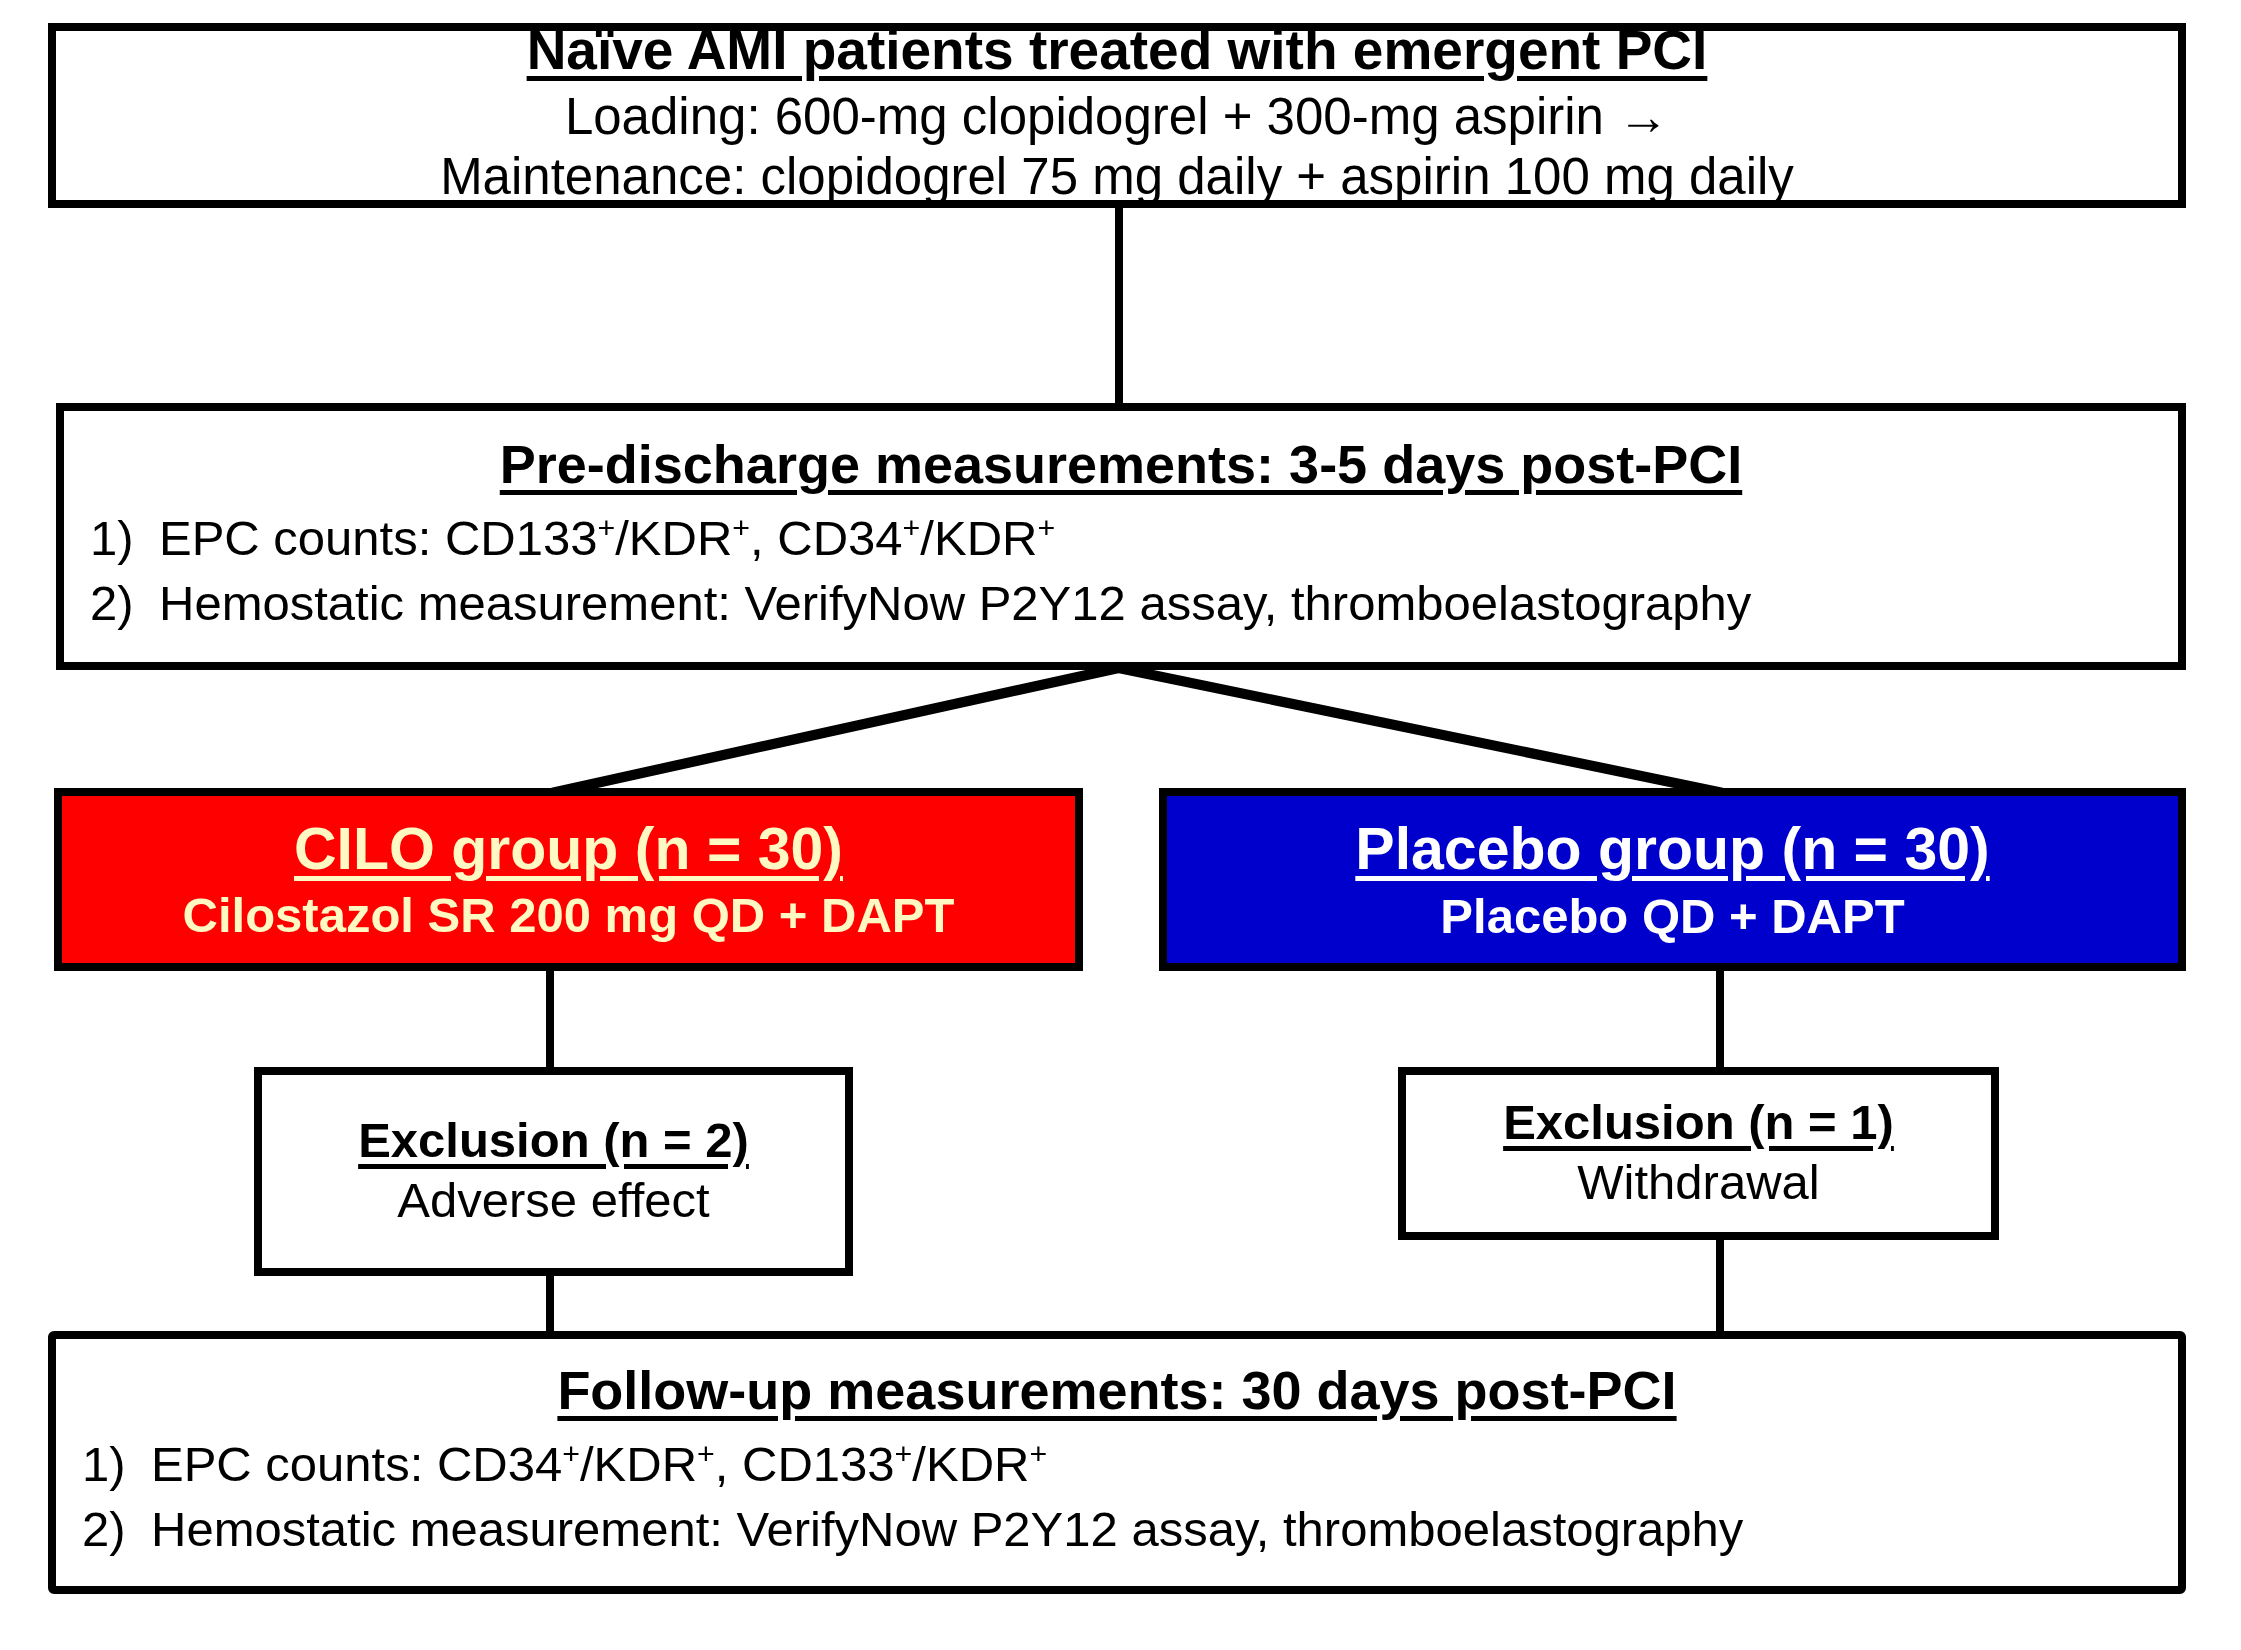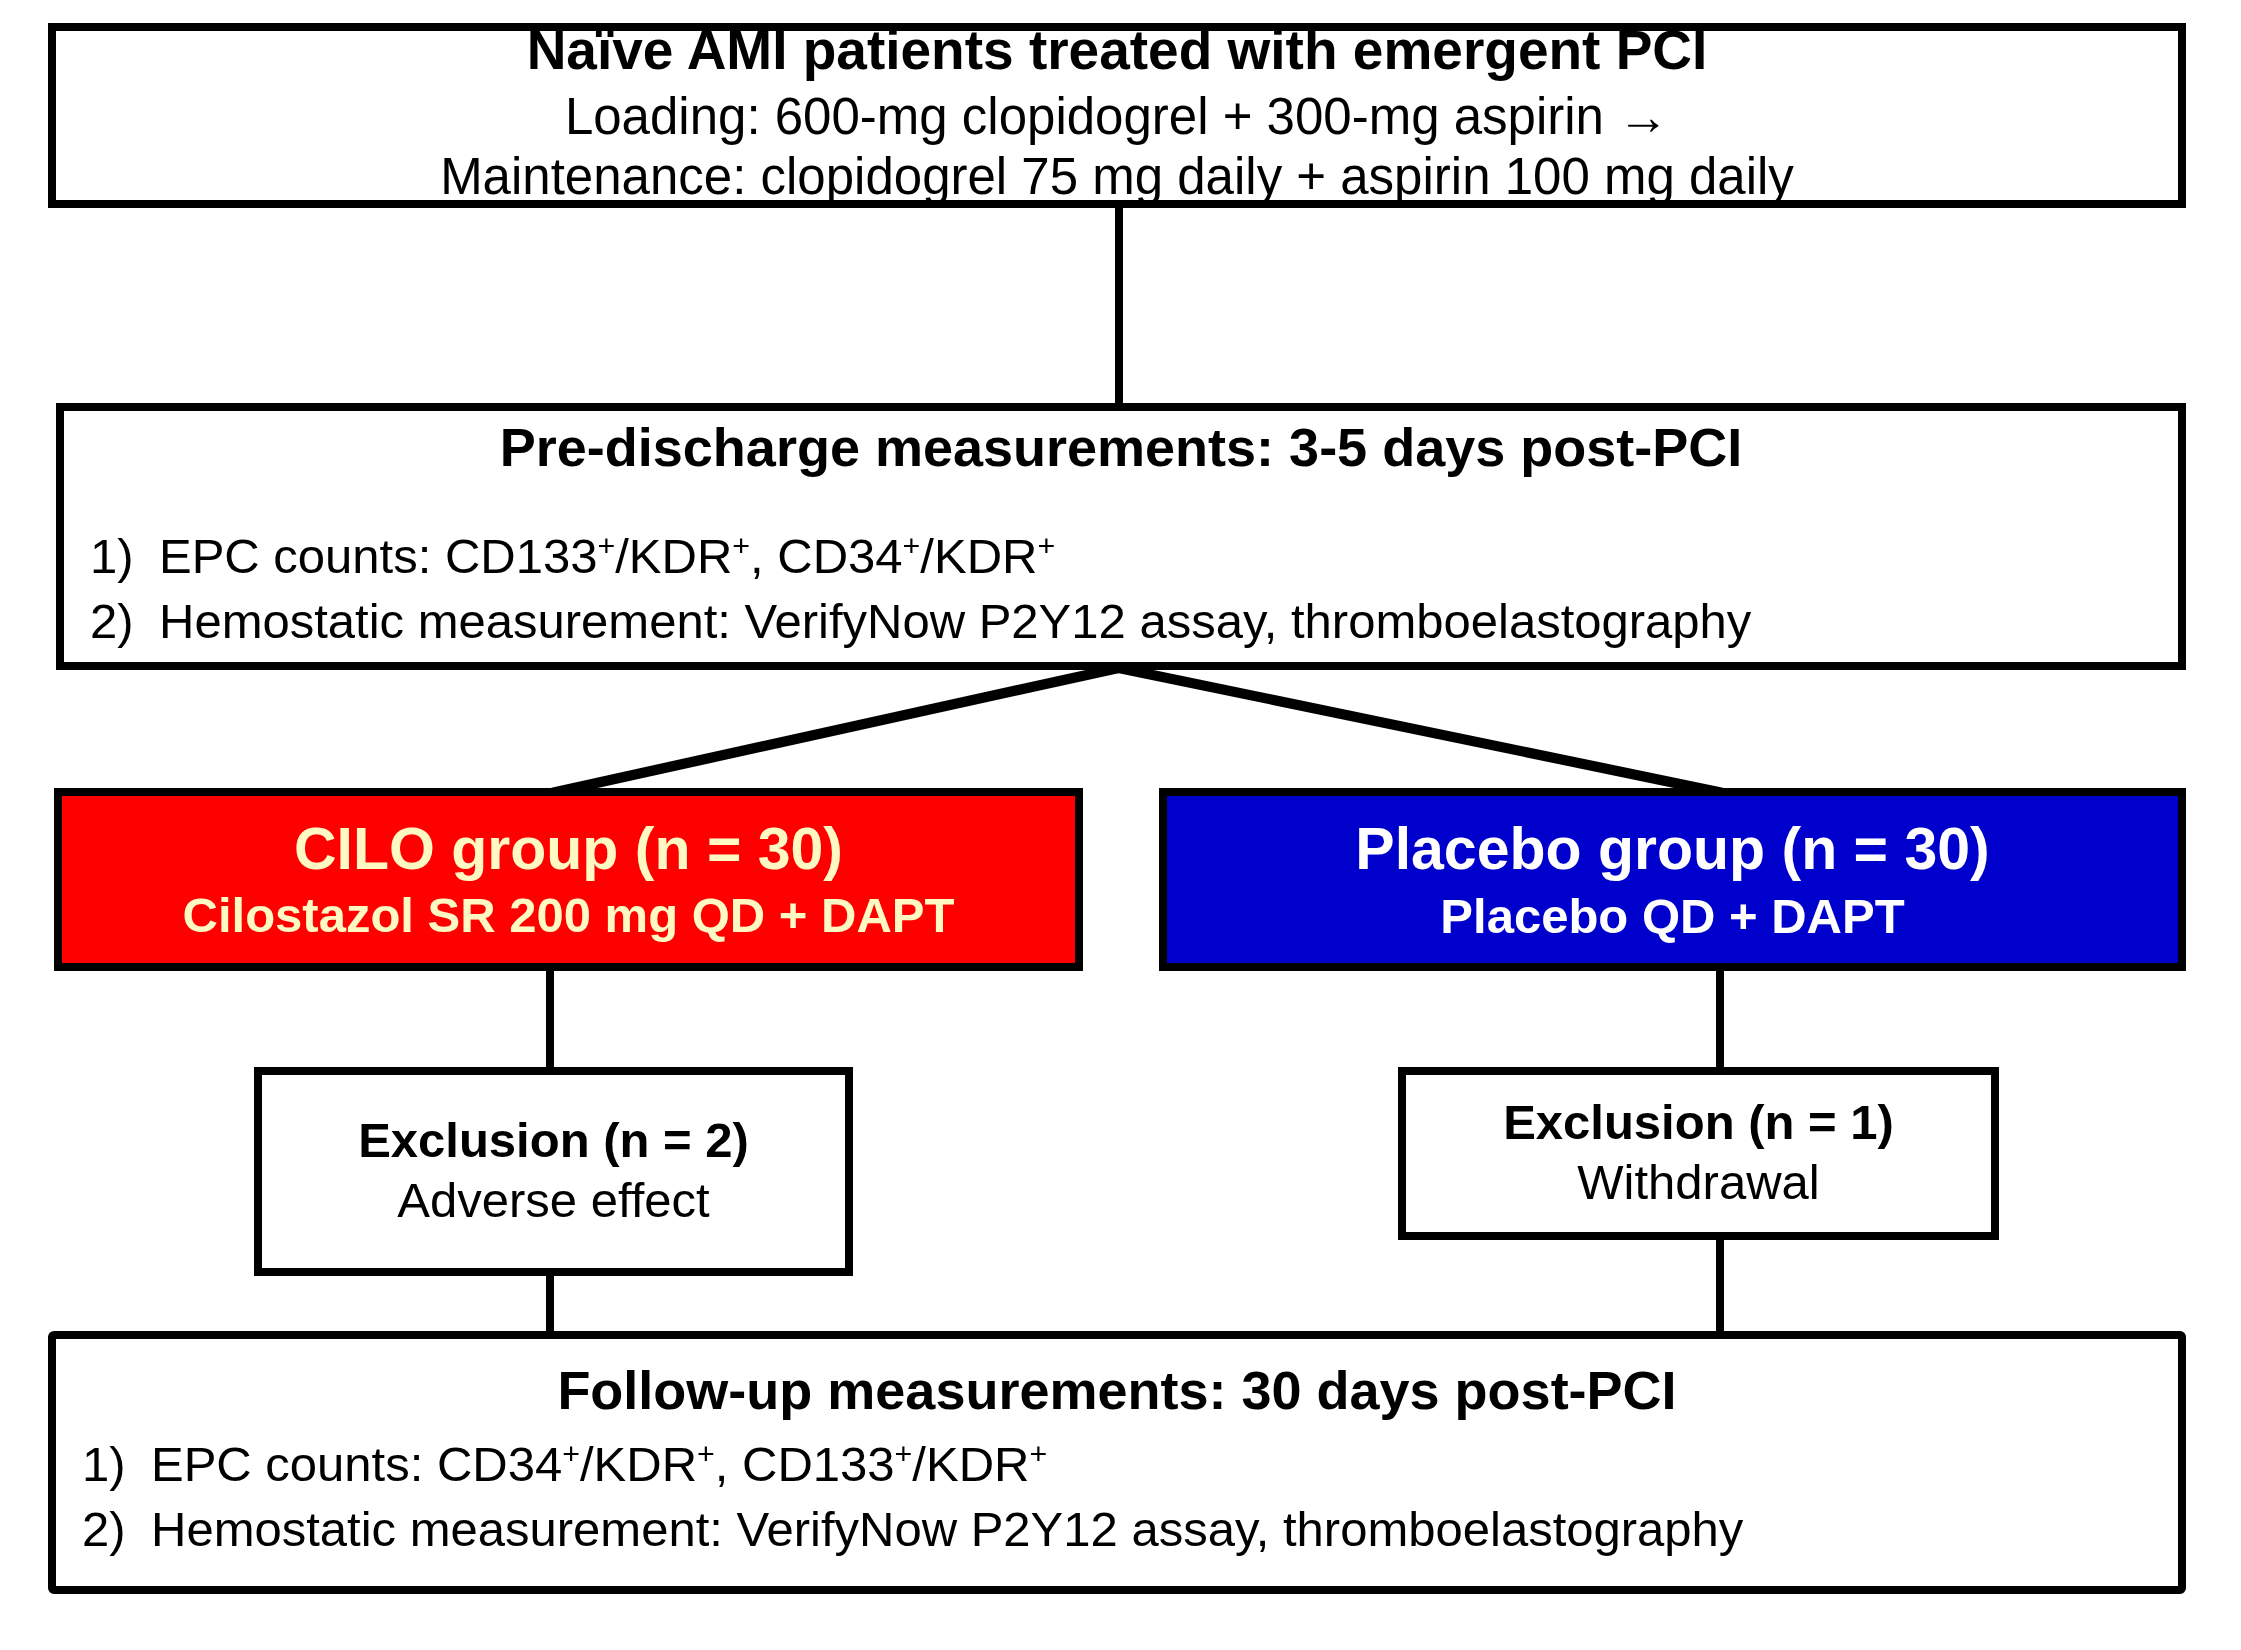--- a/index.html
+++ b/index.html
@@ -29,20 +29,21 @@
     display: flex;
     flex-direction: column;
     justify-content: center;
     z-index: 5;
   }
   .box.center { align-items: center; }
 
   .title {
     font-weight: bold;
     text-align: center;
+    text-decoration: underline;
     text-underline-offset: 6.5px;
     text-decoration-thickness: 4.7px;
     line-height: 1.12;
     white-space: nowrap;
   }
   .subline {
     text-align: center;
     line-height: 1.18;
     white-space: nowrap;
   }
@@ -55,21 +56,20 @@
   }
   #box-enrollment .title { font-size: 55px; margin-bottom: 5.6px; }
   #box-enrollment .subline { font-size: 51px; }
 
   
   #box-predischarge {
     left: 56px; top: 403px;
     width: 2130px; height: 267px;
     padding: 3.7px 0 5.6px 0;
     align-items: stretch;
-    justify-content: space-between;
   }
   #box-predischarge .title { font-size: 54px; margin: 1.9px 0 13px 0; }
 
   
   .numlist {
     list-style: none;
     margin: 0;
     padding: 0 17px 0 26px;
     font-size: 49px;
   }

